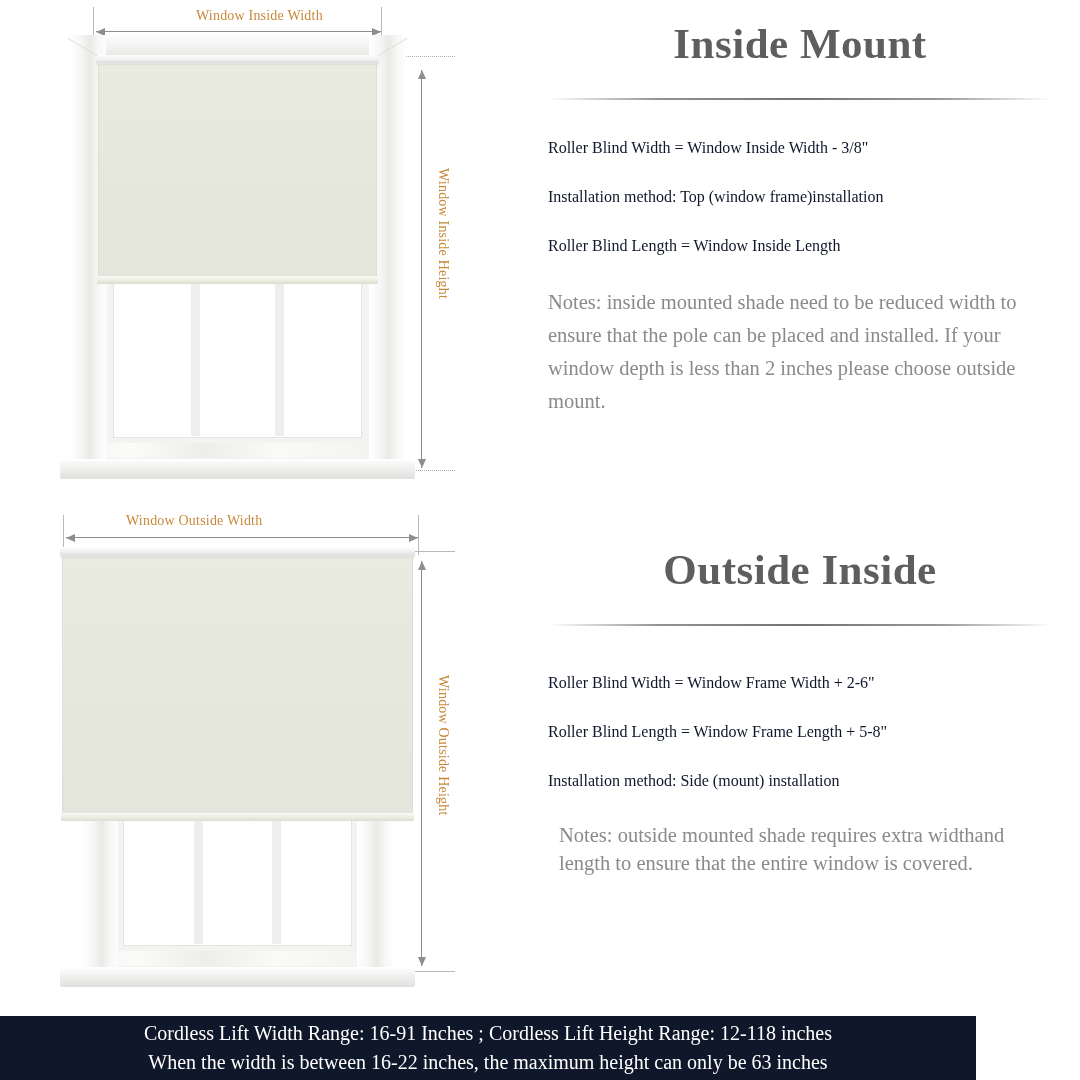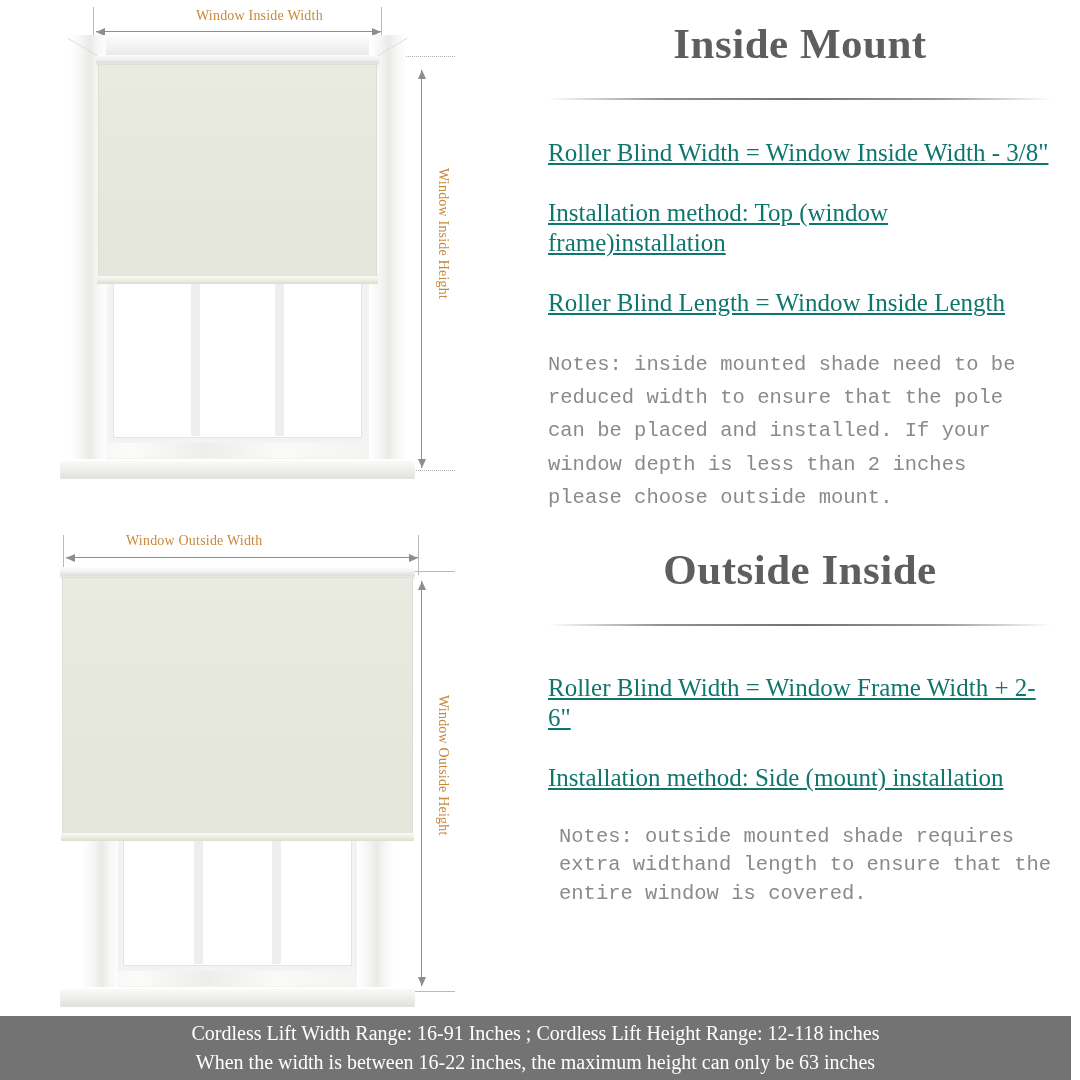--- a/index.html
+++ b/index.html
@@ -23,21 +23,21 @@
     border-radius: 26px;
   }
 
   
   .diagram {
     position: absolute;
     left: 0;
     width: 520px;
   }
   .diagram.inside  { top: 0;   height: 505px; }
-  .diagram.outside { top: 523px; height: 505px; }
+  .diagram.outside { top: 503px; height: 505px; }
 
   
   .dim-label {
     position: absolute;
     color: #c8883a;
     font-family: "Liberation Serif", "DejaVu Serif", serif;
     font-size: 14px;
     letter-spacing: .2px;
     white-space: nowrap;
   }
@@ -183,42 +183,41 @@
     line-height: 1;
     font-family: "Liberation Serif", "DejaVu Serif", serif;
   }
   .panel-rule {
     margin: 33px 0 0 0;
     height: 2px;
     background: linear-gradient(90deg, rgba(120,120,120,0) 0%, rgba(110,110,110,.75) 22%, rgba(90,90,90,.85) 50%, rgba(110,110,110,.7) 78%, rgba(120,120,120,0) 100%);
   }
   .spec-list { margin-top: 38px; }
   .spec-line {
-    color: #0f766e;
-    font-size: 25px;
+    color: #0f172a;
+    font-size: 16px;
     line-height: 1.2;
     margin-bottom: 30px;
     font-family: "Liberation Serif", "DejaVu Serif", serif;
-    text-decoration: underline;
   }
   .notes {
     color: #8a8a8a;
     font-size: 20.5px;
     line-height: 1.62;
-    font-family: Liberation Mono, monospace;
+    font-family: Liberation Serif, serif;
   }
   .notes.compact { line-height: 1.38; }
 
   
   .banner {
     position: absolute;
     left: 0; bottom: 0;
-    width: 1071px;
+    width: 976px;
     height: 64px;
-    background: #737373;
+    background: #0f172a;
     color: #ffffff;
     display: flex;
     flex-direction: column;
     align-items: center;
     justify-content: center;
     font-family: "Liberation Serif", "DejaVu Serif", serif;
   }
   .banner-line {
     font-size: 20px;
     line-height: 1.44;
@@ -319,20 +318,21 @@
       <div class="spec-line">Roller Blind Length = Window Inside Length</div>
     </div>
     <div class="notes" style="margin-top:20px;">Notes: inside mounted shade need to be reduced width to ensure that the pole can be placed and installed. If your window depth is less than 2 inches please choose outside mount.</div>
   </div>
 
   <div class="panel outside">
     <div class="panel-title">Outside Inside</div>
     <div class="panel-rule"></div>
     <div class="spec-list" style="margin-top:47px;">
       <div class="spec-line">Roller Blind Width = Window Frame Width + 2-6"</div>
+      <div class="spec-line">Roller Blind Length = Window Frame Length + 5-8"</div>
       <div class="spec-line">Installation method: Side (mount) installation</div>
     </div>
     <div class="notes compact" style="margin-top:26px;margin-left:11px;">Notes: outside mounted shade requires extra widthand length to ensure that the entire window is covered.</div>
   </div>
 
   <div class="banner">
     <div class="banner-line">Cordless Lift Width Range: 16-91 Inches ; Cordless Lift Height Range: 12-118 inches</div>
     <div class="banner-line">When the width is between 16-22 inches, the maximum height can only be 63 inches</div>
   </div>
 

